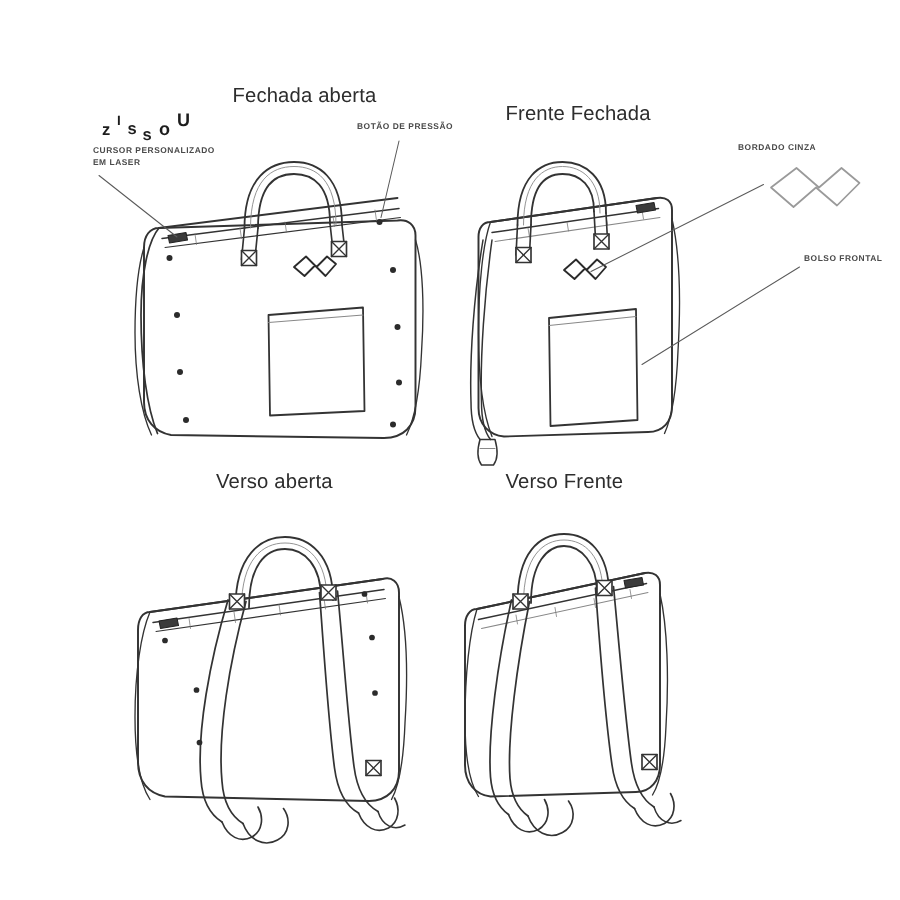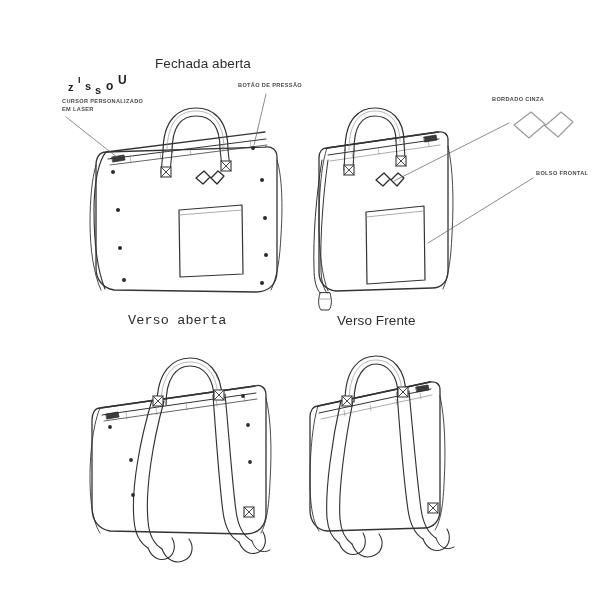--- a/index.html
+++ b/index.html
@@ -263,21 +263,22 @@
   <div id="brand-mark">
     <span class="bl0">z</span>
     <span class="bl1">I</span>
     <span class="bl2">s</span>
     <span class="bl3">s</span>
     <span class="bl4">o</span>
     <span class="bl5">U</span>
   </div>
 
   <div class="view-title" style="left:155px; top:56px;">Fechada aberta</div>
-  <div class="view-title" style="left:128px; top:313px;font-family:Liberation Mono, monospace;">Verso aberta</div>
+  <div class="view-title" style="left:337px; top:68px;">Frente Fechada</div>
+  <div class="view-title" style="left:144px; top:313px;">Verso aberta</div>
   <div class="view-title" style="left:337px; top:313px;">Verso Frente</div>
 
   <div class="callout two-line" style="left:62px; top:98px; width:96px;">
     <div>CURSOR PERSONALIZADO</div>
     <div>EM LASER</div>
   </div>
 
   <div class="callout" style="left:238px; top:82px;">BOTÃO DE PRESSÃO</div>
 
   <div class="callout" style="left:492px; top:96px;">BORDADO CINZA</div>

